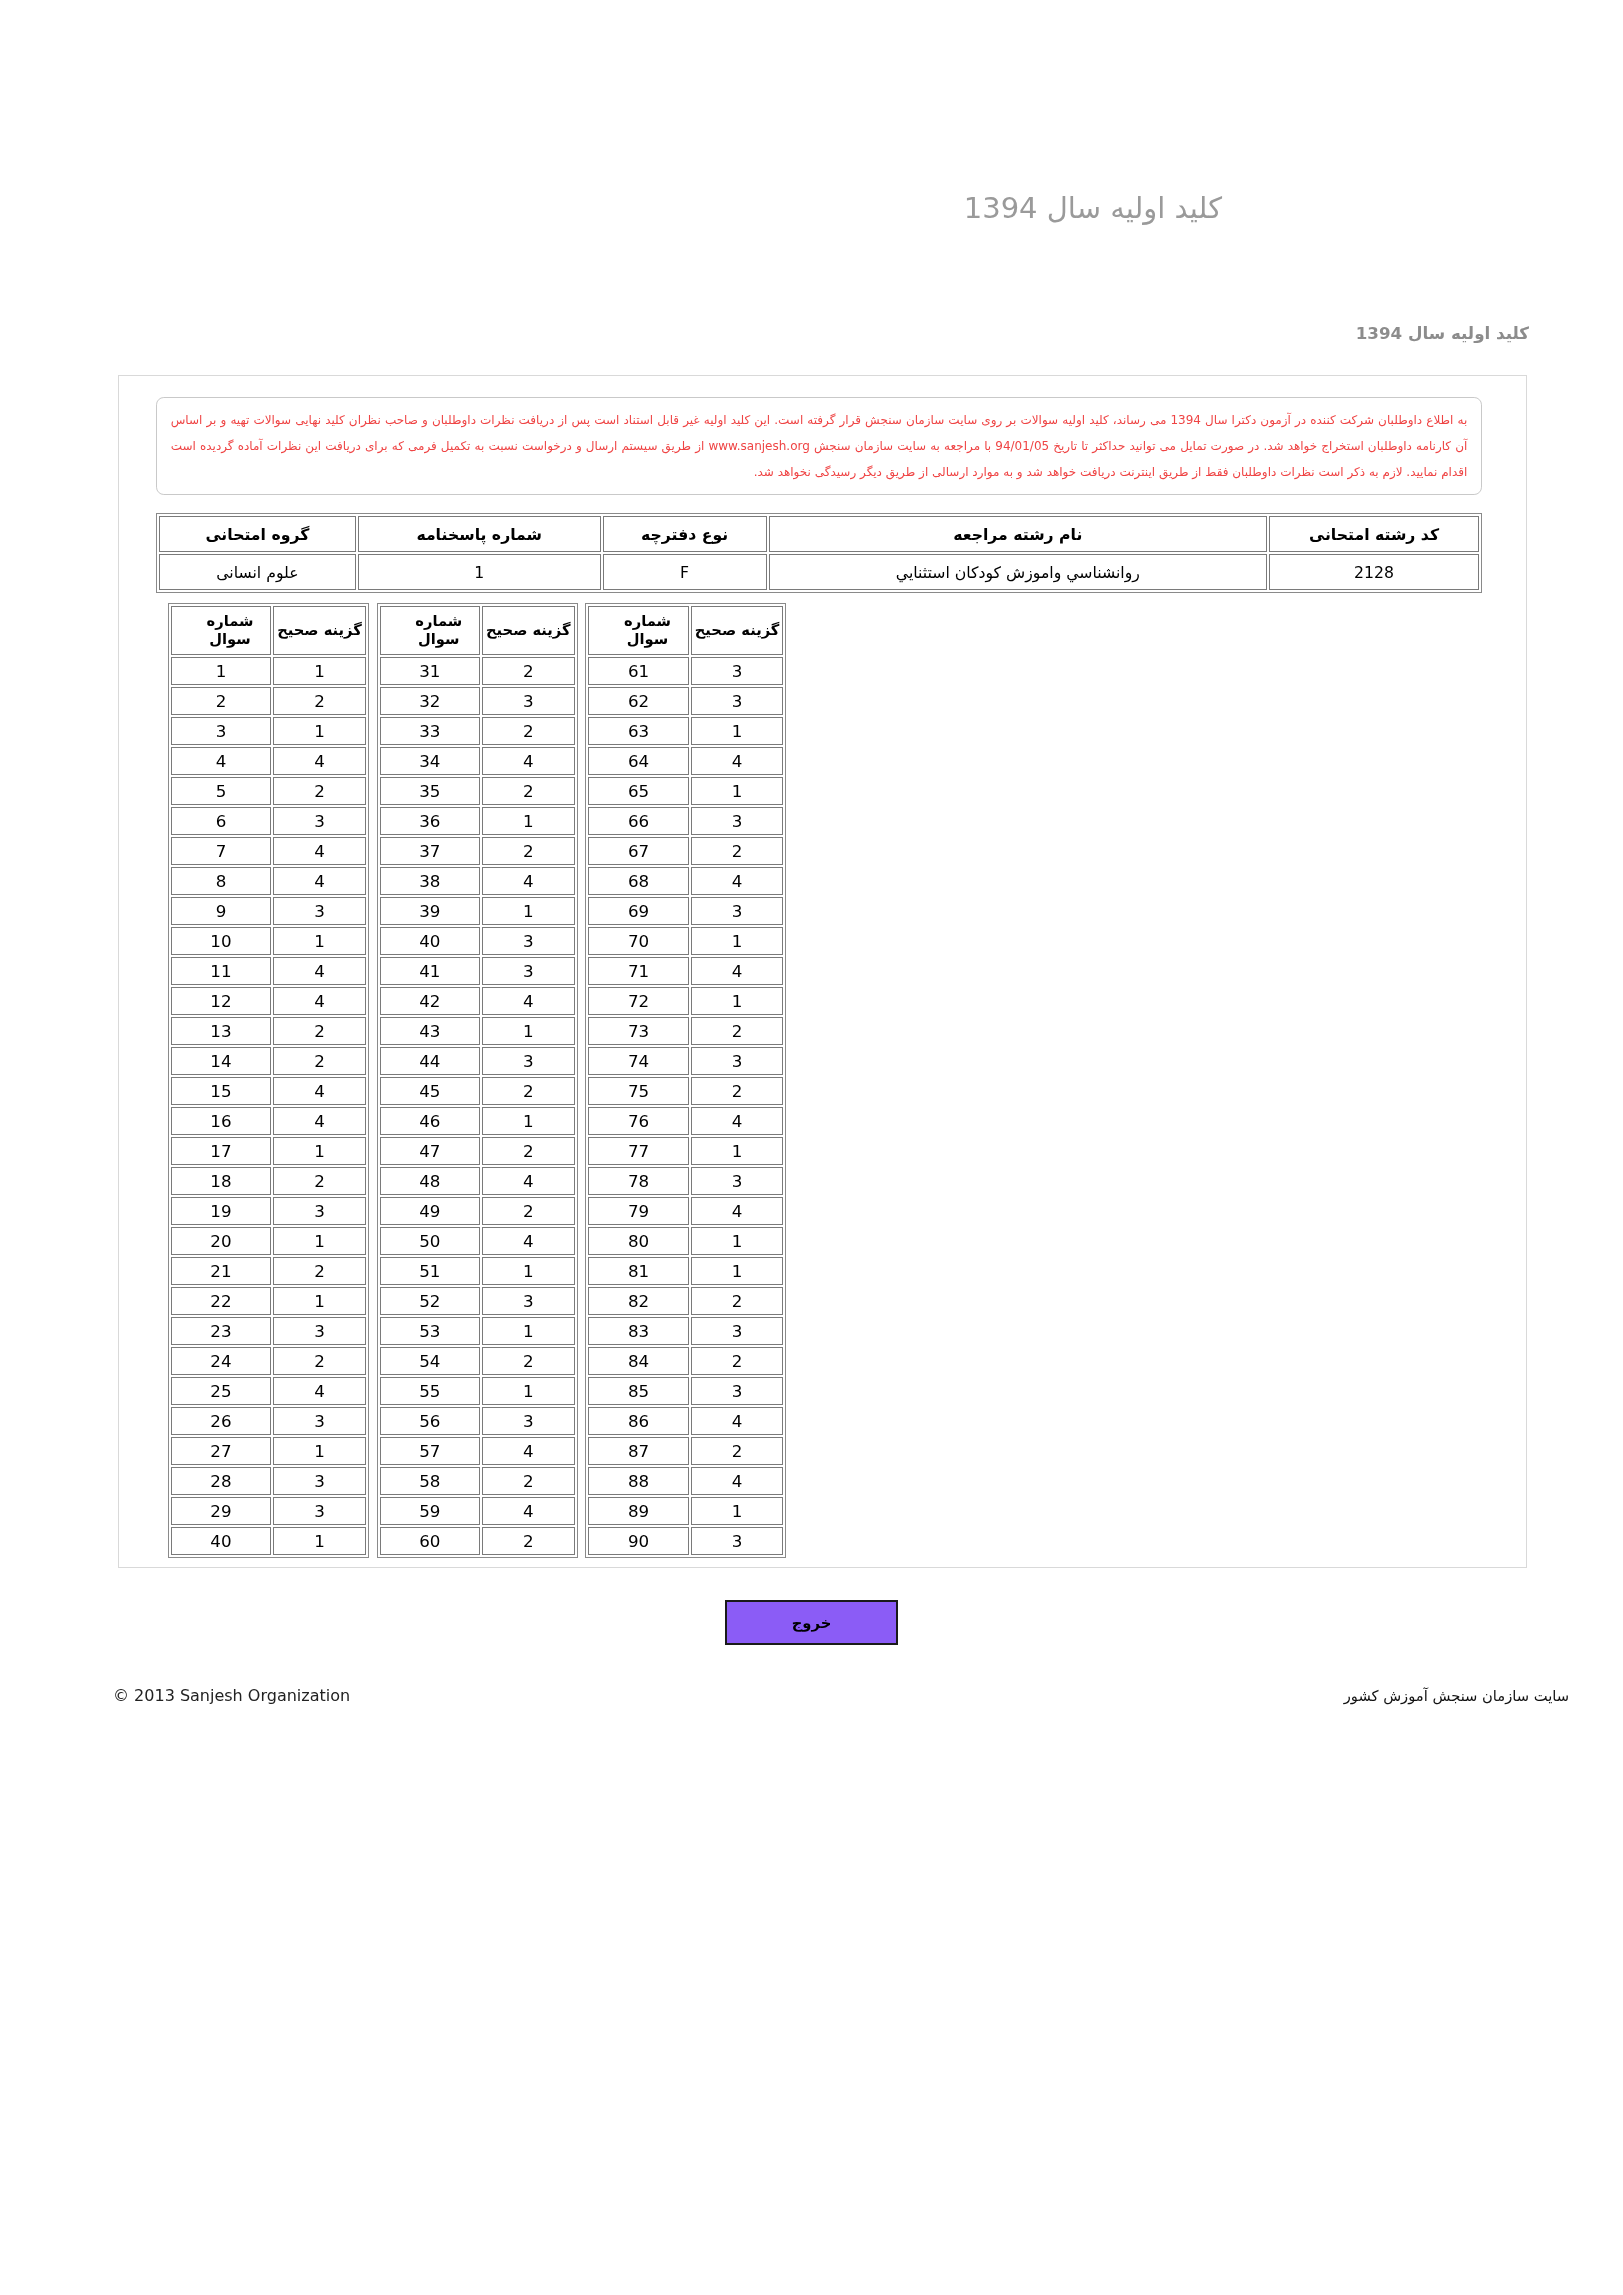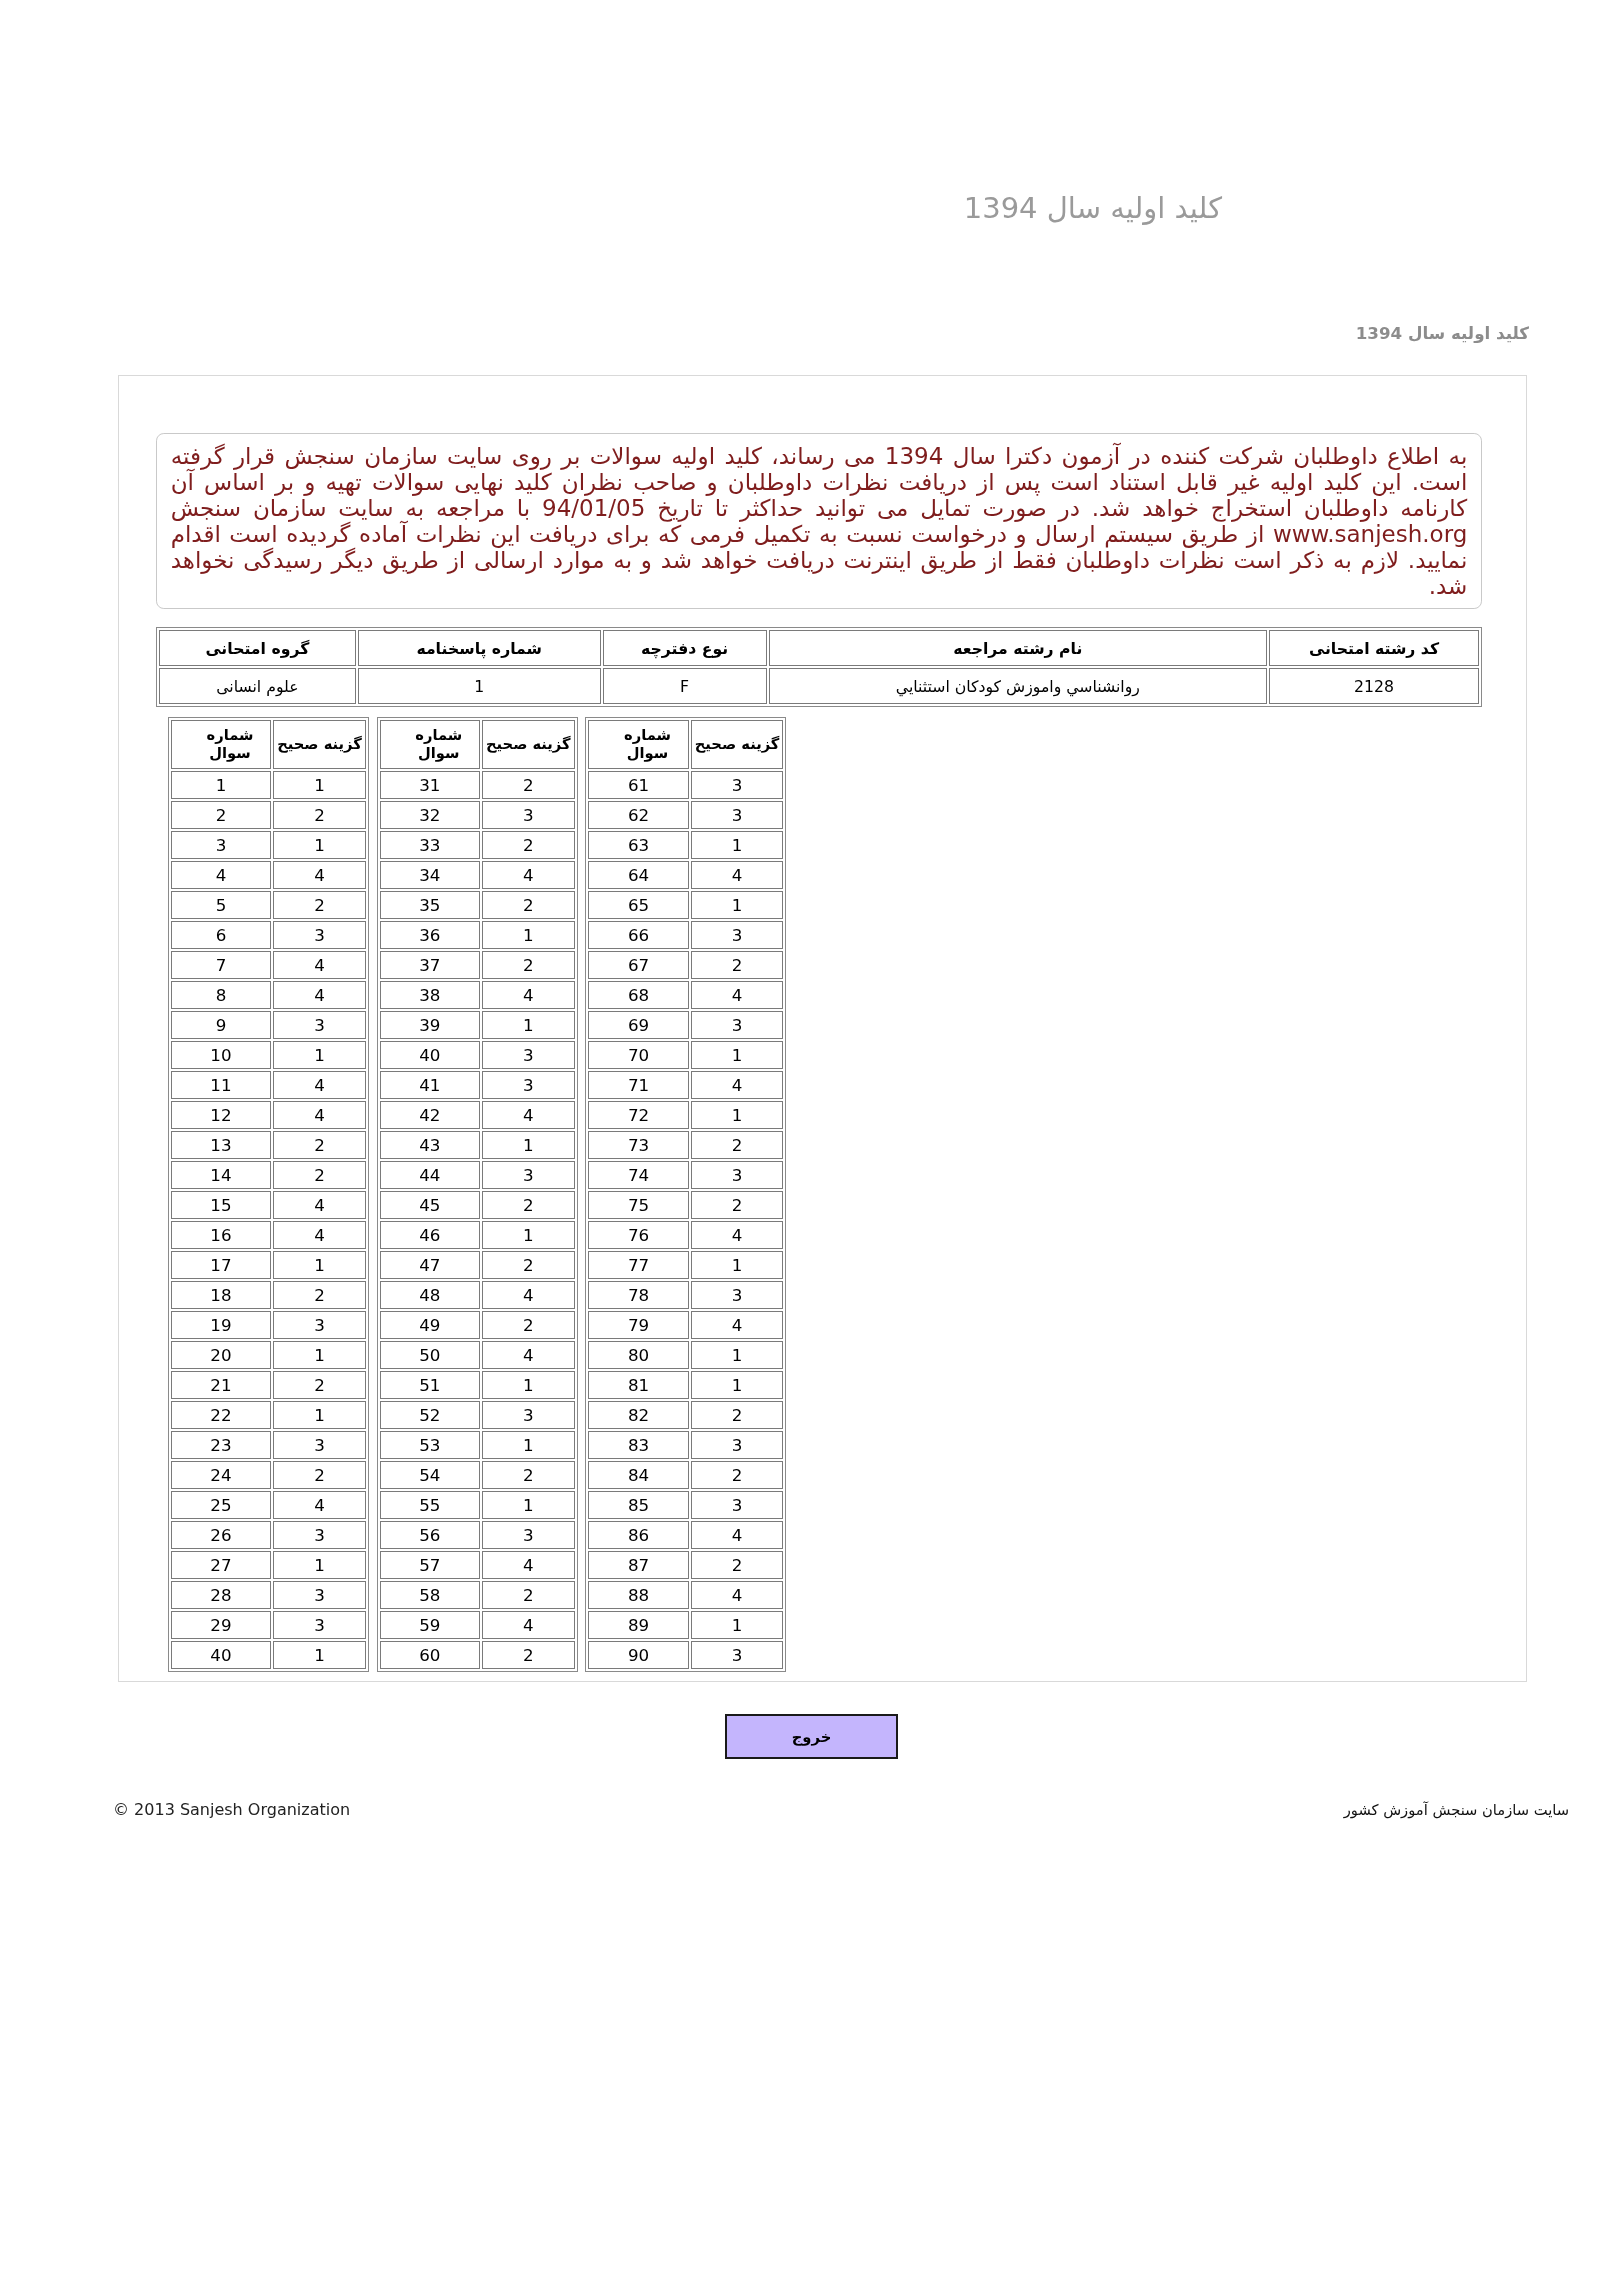--- a/index.html
+++ b/index.html
@@ -38,24 +38,23 @@
     background: #ffffff;
     padding: 21.6px 44px 8.8px 37px;
   }
 
   .notice-box {
     direction: rtl;
     text-align: justify;
     border: 1px solid #c9c9c9;
     border-radius: 7.8px;
     padding: 8.8px 13.7px;
-    font-size: 23px;
+    font-size: 12px;
     line-height: 26px;
-    color: #7f1d1d;
-    margin-top: 36px;
+    color: #ef4444;
   }
 
   table { border-collapse: separate; border-spacing: 2px; background: #fff; }
   th, td { background: #fff; }
 
   .info-table {
     direction: rtl;
     width: 100%;
     margin-top: 18.6px;
     border: 1px solid #8a8a8a;
@@ -104,21 +103,21 @@
     padding: 0;
   }
   .answer-table .q-col { width: 52%; padding-left: 20px; }
   .answer-table .a-col { width: 48%; margin-top: 21px; }
 
   .exit-button {
     display: block;
     margin: 32px auto 0;
     width: 173px;
     height: 45px;
-    background: #c4b5fd;
+    background: #8b5cf6;
     border: 2px solid #1a1a1a;
     font-family: inherit;
     font-size: 14.7px;
     font-weight: bold;
     color: #000;
     cursor: pointer;
   }
 
   .footer {
     display: flex;

